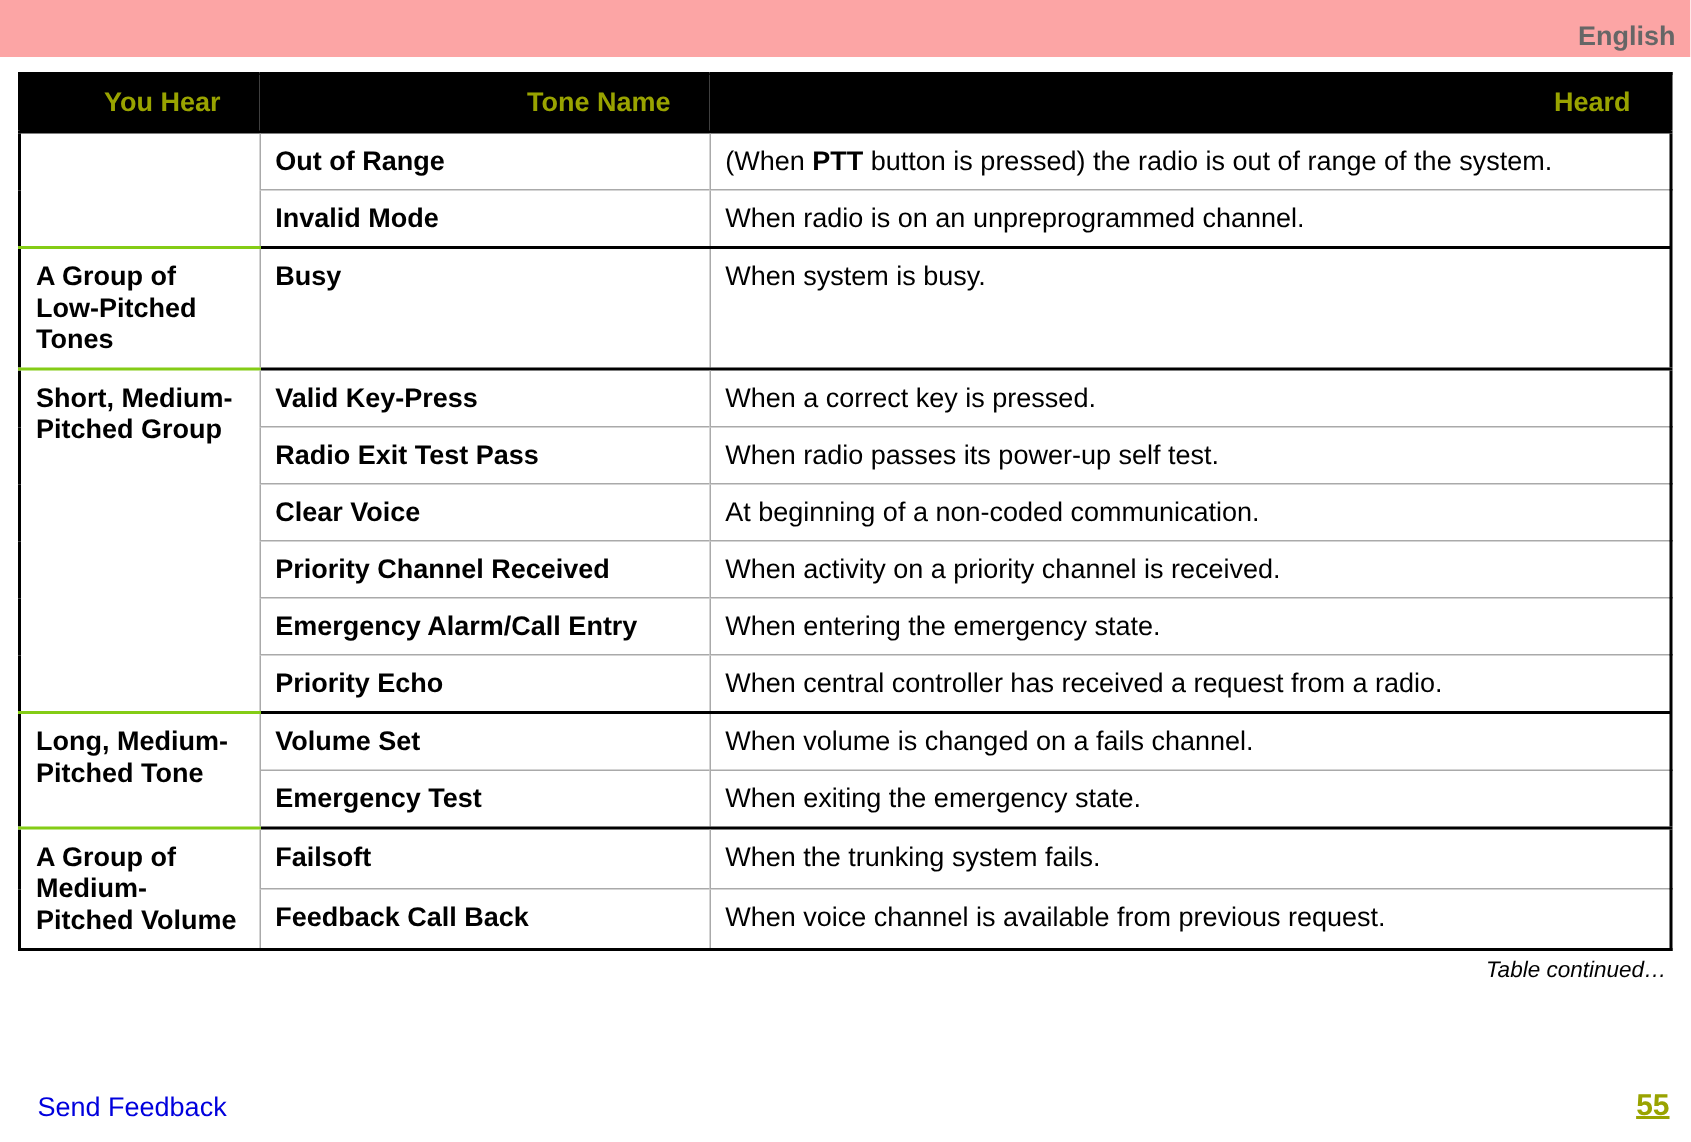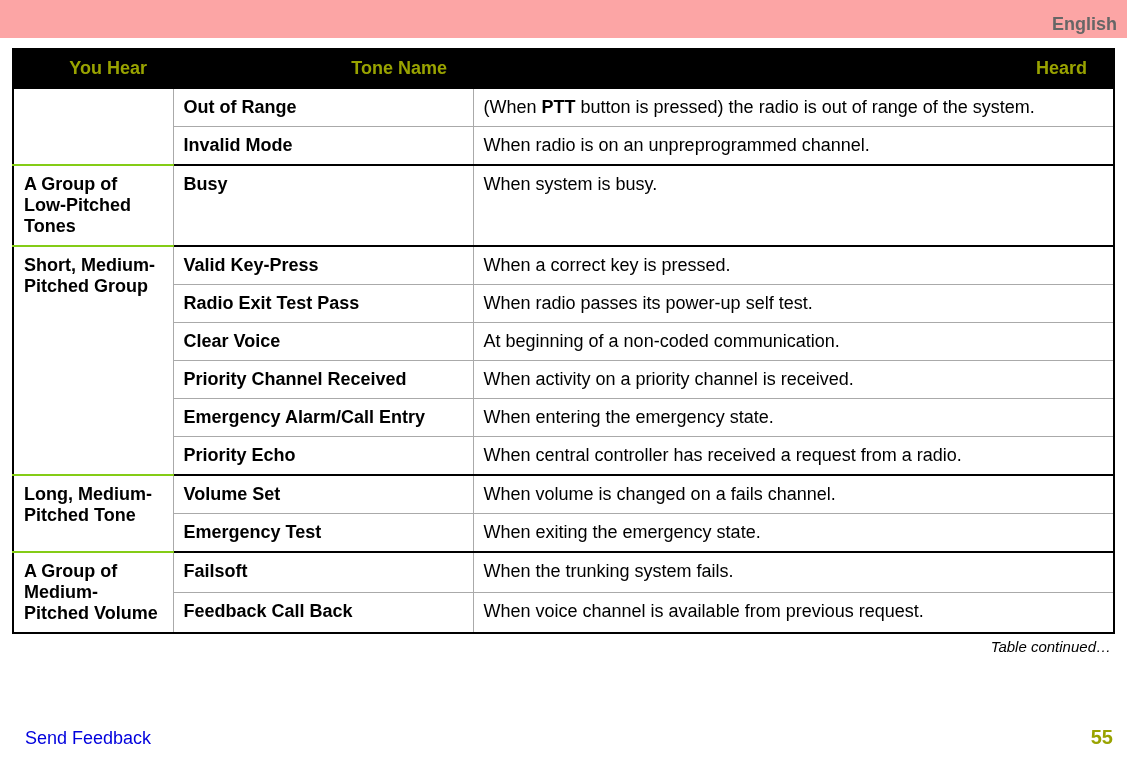--- a/index.html
+++ b/index.html
@@ -88,20 +88,21 @@
     font-size: 18px;
   }
   .footer a {
     color: #0000dd;
     text-decoration: none;
   }
   .pageno {
     color: #99a300;
     font-weight: bold;
     font-size: 20px;
+    text-decoration: underline;
   }
   .bold { font-weight: bold; }
 </style>
 </head>
 <body>
 
 <div class="topbar">
   <span class="lang">English</span>
 </div>
 

